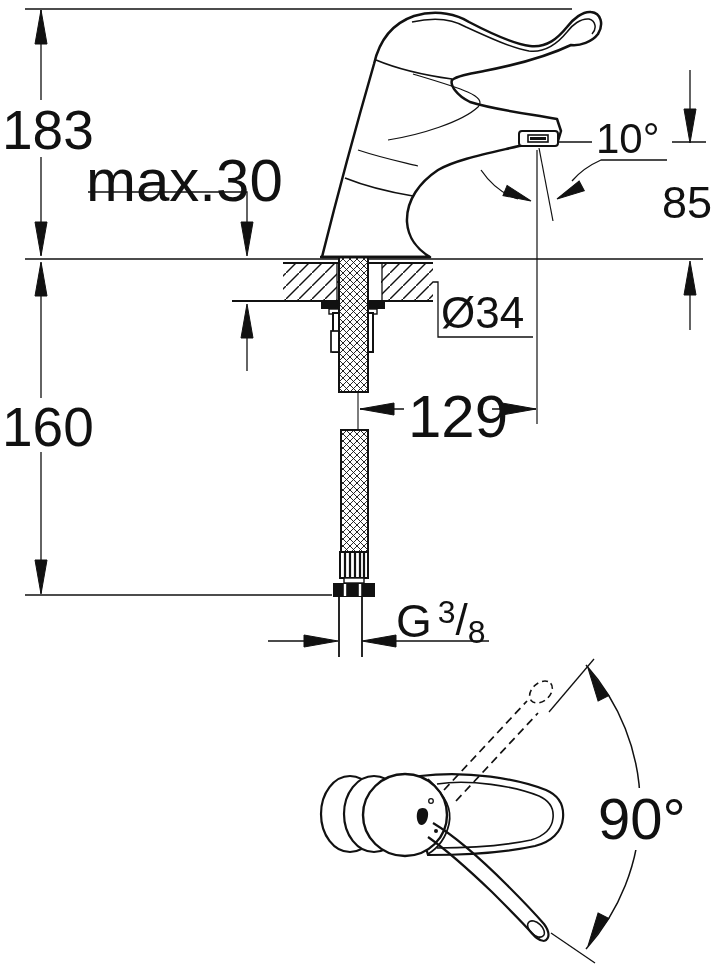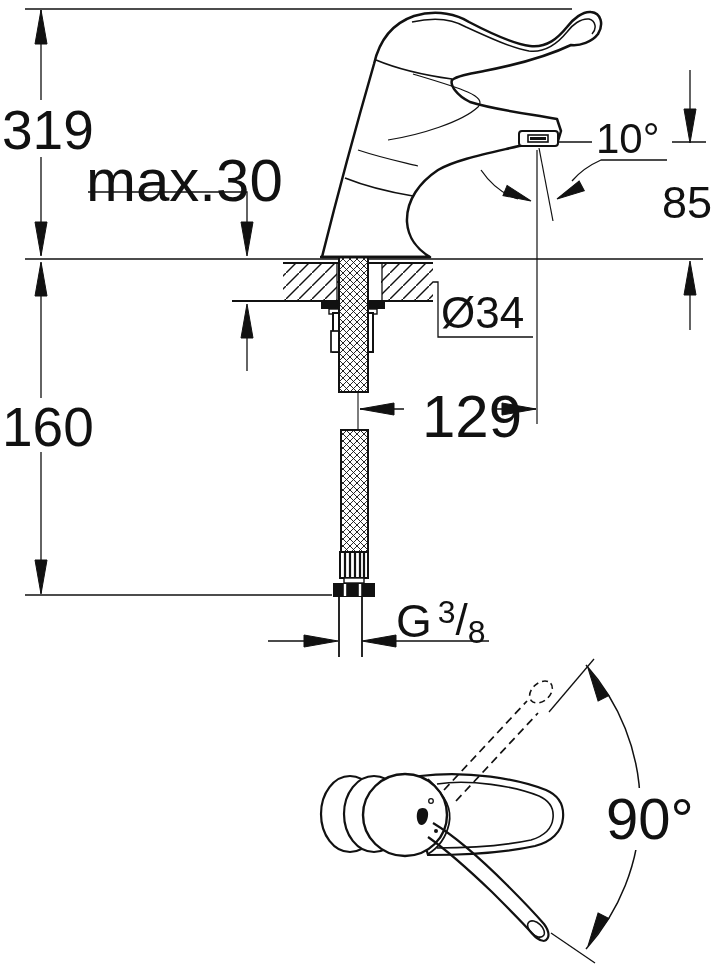--- a/index.html
+++ b/index.html
@@ -10,21 +10,21 @@
   .art{position:absolute;left:0;top:0;width:715px;height:970px;}
   .label{
     position:absolute;color:#111;line-height:1;white-space:nowrap;
     font-family:"Liberation Sans",sans-serif;
   }
   .fs55{font-size:55px;}
   .fs52{font-size:44px;}
   .fs48{font-size:60px;}
   .fs45{font-size:45px;}
   .fs42{font-size:42px;}
-  .fs58{font-size:58px;background:#fff;padding:2px 4px;margin-left:8px;}
+  .fs58{font-size:58px;background:#fff;padding:2px 4px;}
   .thread{font-size:46px;}
   .thread .sup{font-size:32px;vertical-align:14px;margin-left:6px;}
   .thread .slash{font-size:44px;vertical-align:2px;}
   .thread .sub{font-size:32px;vertical-align:-6px;}
 </style>
 </head>
 <body>
 
 <div class="stage">
 
@@ -175,25 +175,25 @@
 
     <g stroke="#111" fill="none">
       <path d="M549,712 L594,659" stroke-width="1.3"></path>
       <path d="M551,933 L595,963" stroke-width="1.3"></path>
       <path d="M586,665 A213,213 0 0 1 586,949" stroke-width="1.5"></path>
       <use href="#arr" transform="translate(588,668) rotate(-117)"></use>
       <use href="#arr" transform="translate(588,946) rotate(117)"></use>
     </g>
   </svg>
 
-  <div class="label fs55" style="left:2px;top:103px;">319</div>
+  <div class="label fs55" style="left:2px;top:103px;">183</div>
   <div class="label fs48" style="left:86px;top:151px;">max.30</div>
   <div class="label fs42" style="left:596px;top:118px;">10°</div>
   <div class="label fs45" style="left:662px;top:180px;">85</div>
   <div class="label fs52" style="left:441px;top:291px;">Ø34</div>
-  <div class="label fs48" style="left:422px;top:387px;">129</div>
+  <div class="label fs48" style="left:408px;top:387px;">129</div>
   <div class="label fs55" style="left:2px;top:400px;">160</div>
   <div class="label thread" style="left:396px;top:596px;">
     <span>G</span><span class="sup">3</span><span class="slash">/</span><span class="sub">8</span>
   </div>
   <div class="label fs58" style="left:594px;top:788px;">90°</div>
 
 </div>
 
 </body></html>

